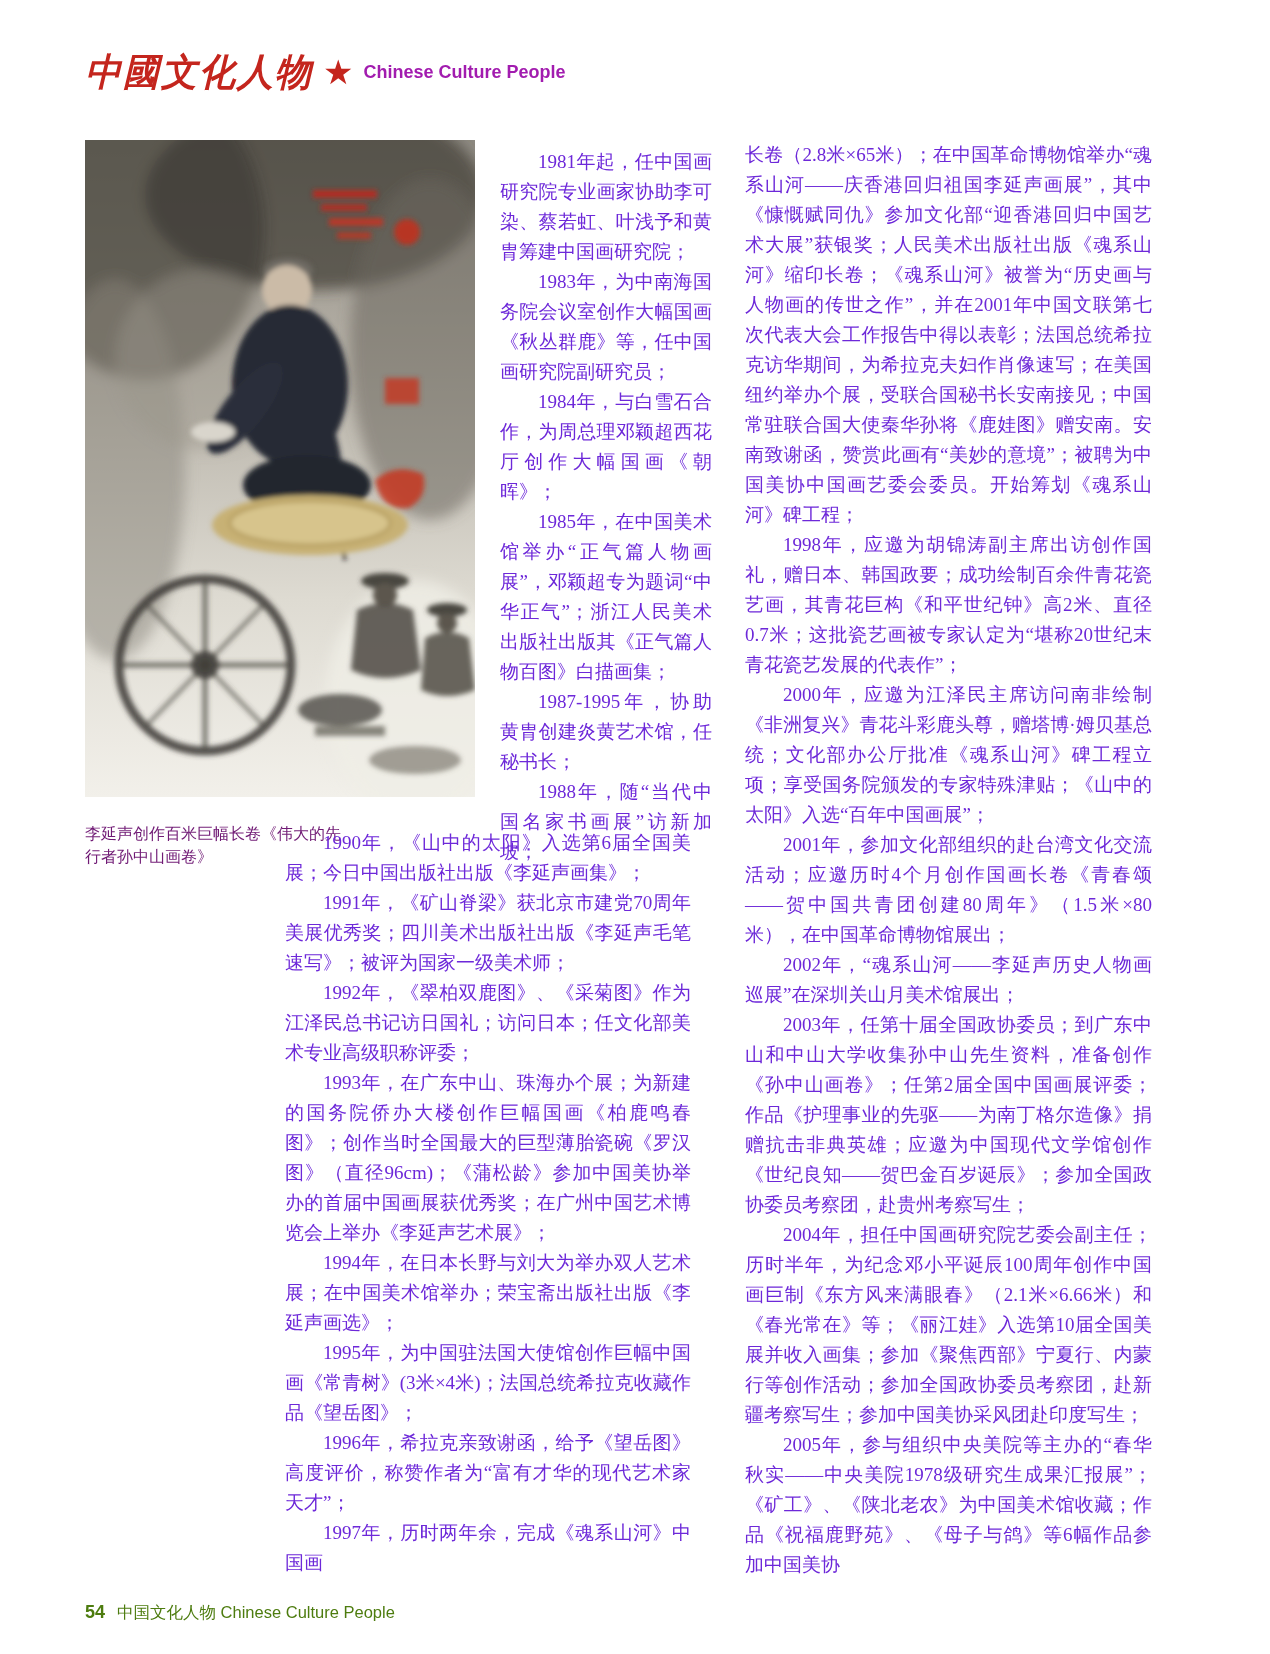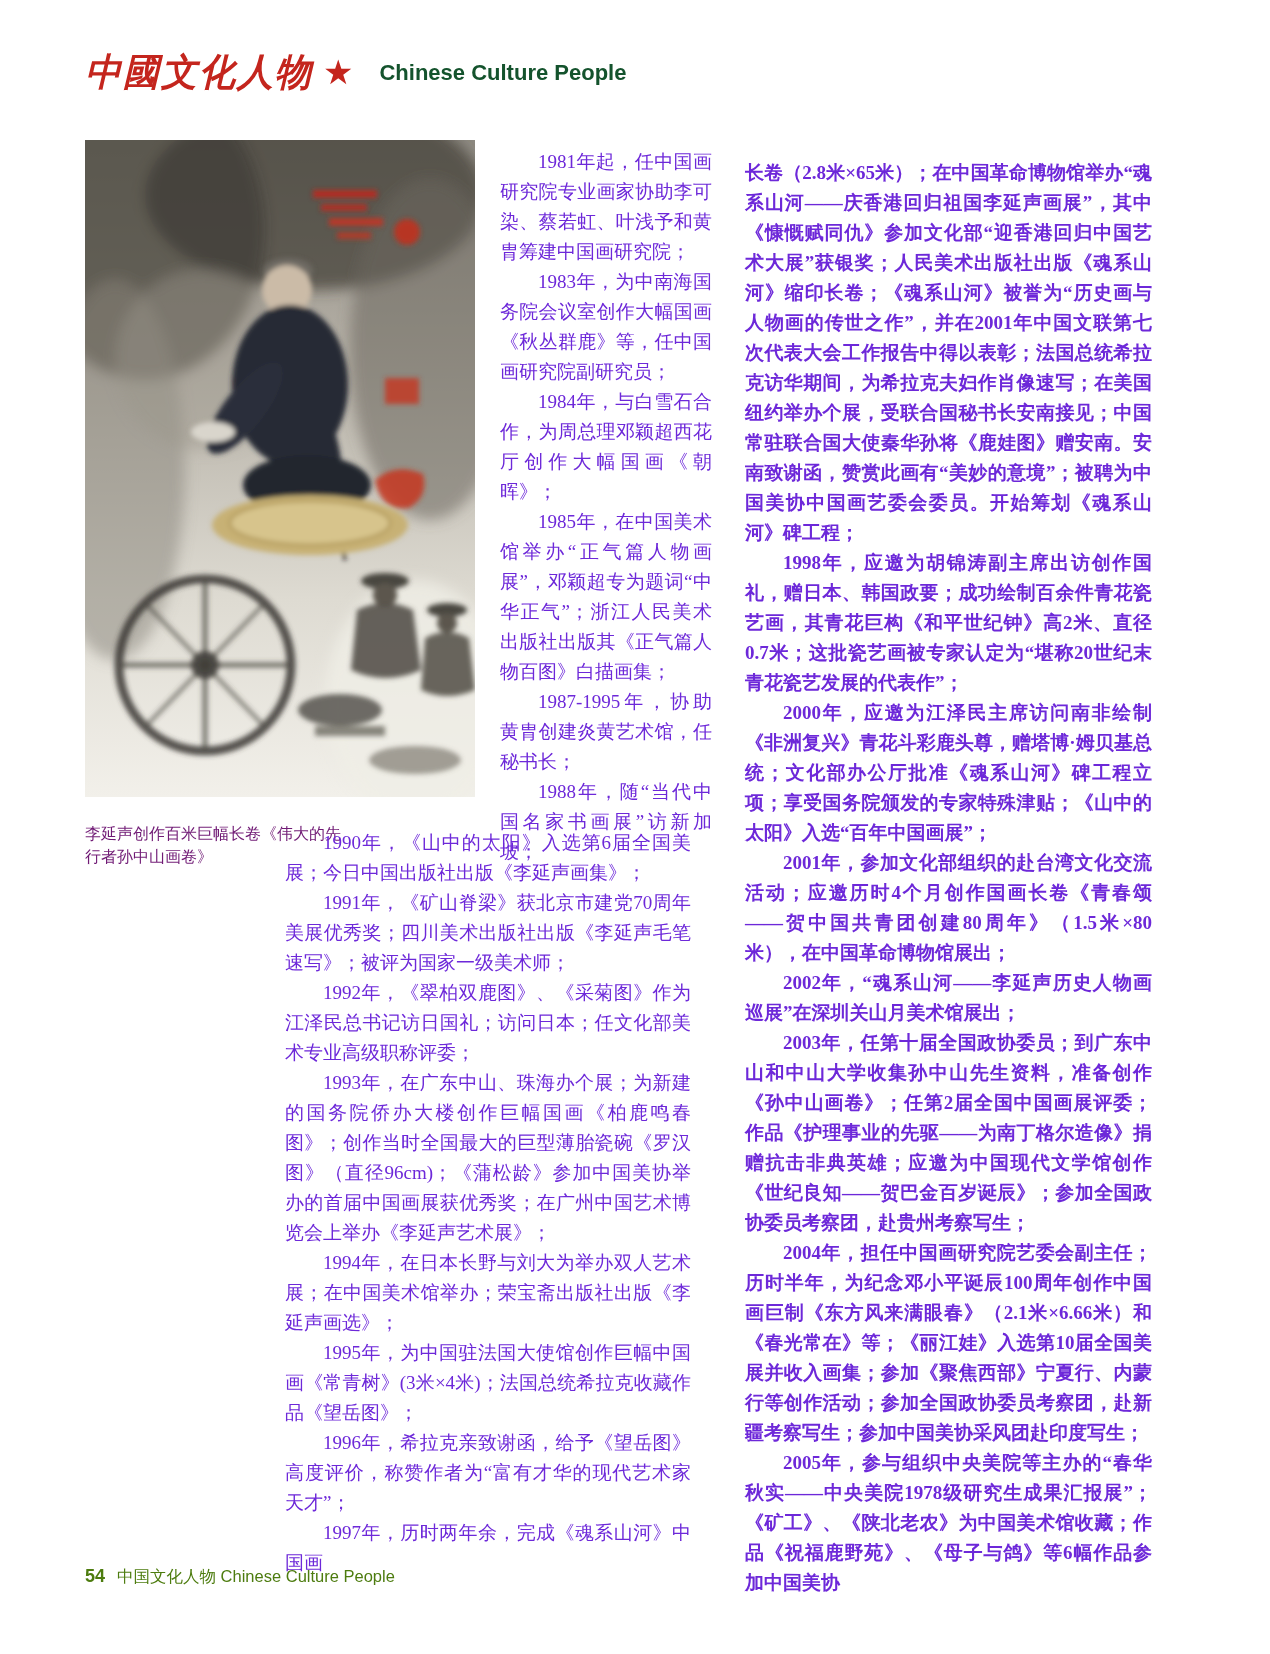--- a/index.html
+++ b/index.html
@@ -14,45 +14,45 @@
   .header{position:absolute;left:85px;top:48px;display:flex;align-items:center;gap:6px;}
   .logo-cn{
     font-family:"DejaVu Serif","Liberation Serif",serif;
     font-weight:bold;font-style:italic;
     font-size:36px;letter-spacing:2px;color:#c4251d;
     transform:scaleY(1.05);
   }
   .logo-star{font-size:34px;color:#c4251d;line-height:1;margin-left:4px;}
   .logo-en{
     font-family:"Liberation Sans","DejaVu Sans",sans-serif;
-    font-weight:bold;font-size:22px;color:#14532d;margin-left:20px;
+    font-weight:bold;font-size:18px;color:#a21caf;margin-left:4px;
   }
   
   .photo{position:absolute;left:85px;top:140px;width:390px;height:657px;overflow:hidden;background:#cfcac0;}
   .photo svg{display:block;width:100%;height:100%;}
   
   .caption{
     position:absolute;left:85px;top:822px;width:262px;
     font-family:"Liberation Sans","DejaVu Sans",sans-serif;
     font-size:16px;line-height:23px;color:#701a75;text-align:left;
   }
   
   .col{position:absolute;font-size:19px;line-height:30px;text-align:justify;color:#6d28d9;}
   .col-narrow{left:500px;top:147px;width:212px;}
   .col-wide{left:285px;top:828px;width:406px;}
-  .col-right{left:745px;top:158px;width:407px;font-weight:bold;}
+  .col-right{left:745px;top:140px;width:407px;}
   .para{margin:0;text-indent:2em;}
   .para.no-indent{text-indent:0;}
   
   .footer{
     position:absolute;left:85px;top:1566px;display:flex;align-items:baseline;gap:12px;
     font-family:"Liberation Sans","DejaVu Sans",sans-serif;color:#4d7c0f;
   }
   .footer .page-num{font-weight:bold;font-size:18px;}
-  .footer .mag{font-size:16.5px;}
+  .footer .mag{font-size:16.5px;margin-top:36px;}
 </style>
 </head>
 <body>
 
 <div class="header">
   <span class="logo-cn">中國文化人物</span>
   <span class="logo-star">★</span>
   <span class="logo-en">Chinese Culture People</span>
 </div>
 

